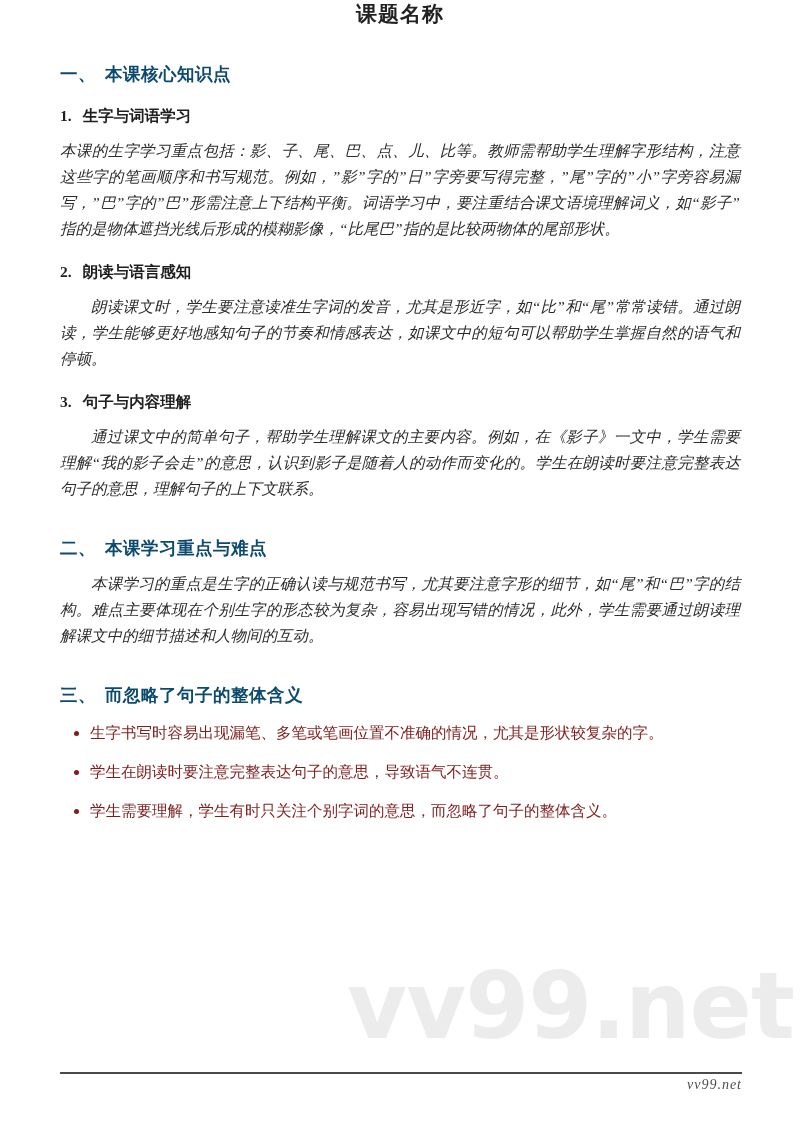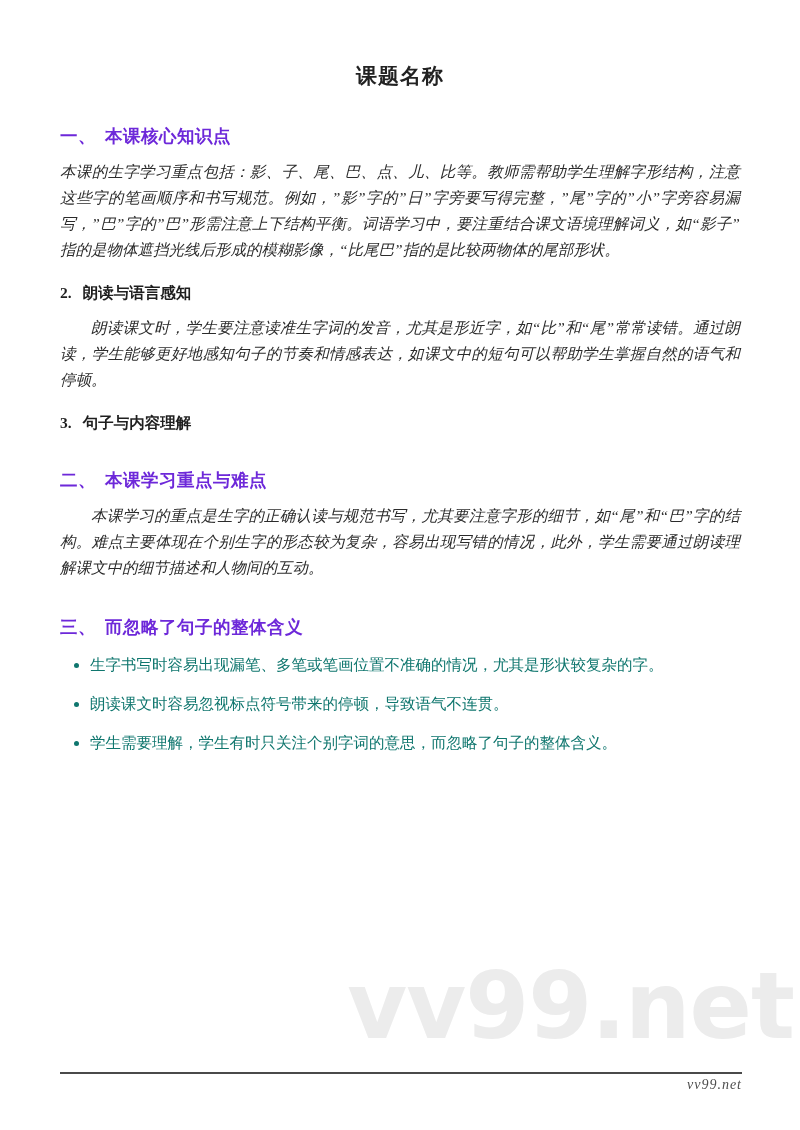--- a/index.html
+++ b/index.html
@@ -9,33 +9,32 @@
     height:1130px;
     background:#ffffff;
     overflow:hidden;
     font-family:"Liberation Serif","DejaVu Serif",serif;
     color:#2b2b2b;
   }
   .content { position:relative; padding:0 60px; z-index:1; }
 
   .doc-title {
     margin:0;
-    padding-top:62px;
     text-align:center;
     font-size:21px;
     font-weight:700;
     color:#222222;
     letter-spacing:1px;
   }
 
   .h2 {
     margin:34px 0 0;
     font-size:17.5px;
     font-weight:700;
-    color:#6d28d9;
+    color:#0c4a6e;
     letter-spacing:0.5px;
   }
   .h2 .prefix { margin-right:9px; }
 
   .h3 {
     margin:20px 0 0;
     font-size:15.5px;
     font-weight:700;
     color:#1e1e1e;
   }
@@ -54,21 +53,21 @@
   .bullets {
     margin:9px 0 0;
     padding-left:30px;
     list-style:disc;
   }
   .bullets li {
     font-size:15.5px;
     line-height:26px;
     margin-top:13px;
     text-align:justify;
-    color:#0f766e;
+    color:#7f1d1d;
   }
 
   .watermark {
     position:absolute;
     top:956px;
     right:6px;
     z-index:0;
     font-family:"DejaVu Sans","Liberation Sans",sans-serif;
     font-weight:700;
     font-size:92px;
@@ -104,42 +103,46 @@
   <div class="watermark">vv99.net</div>
 
   <div class="content">
 
     <h1 class="doc-title">课题名称</h1>
 
     <h2 class="h2">
       <span class="prefix">一、</span><span>本课核心知识点</span>
     </h2>
 
+    <h3 class="h3">
+      <span class="num">1.</span><span>生字与词语学习</span>
+    </h3>
     <p class="para">本课的生字学习重点包括：影、子、尾、巴、点、儿、比等。教师需帮助学生理解字形结构，注意这些字的笔画顺序和书写规范。例如，”影”字的”日”字旁要写得完整，”尾”字的”小”字旁容易漏写，”巴”字的”巴”形需注意上下结构平衡。词语学习中，要注重结合课文语境理解词义，如“影子”指的是物体遮挡光线后形成的模糊影像，“比尾巴”指的是比较两物体的尾部形状。</p>
 
     <h3 class="h3">
       <span class="num">2.</span><span>朗读与语言感知</span>
     </h3>
     <p class="para indent">朗读课文时，学生要注意读准生字词的发音，尤其是形近字，如“比”和“尾”常常读错。通过朗读，学生能够更好地感知句子的节奏和情感表达，如课文中的短句可以帮助学生掌握自然的语气和停顿。</p>
 
     <h3 class="h3">
       <span class="num">3.</span><span>句子与内容理解</span>
     </h3>
+    <p class="para indent">通过课文中的简单句子，帮助学生理解课文的主要内容。例如，在《影子》一文中，学生需要理解“我的影子会走”的意思，认识到影子是随着人的动作而变化的。学生在朗读时要注意完整表达句子的意思，理解句子的上下文联系。</p>
 
     <h2 class="h2">
       <span class="prefix">二、</span><span>本课学习重点与难点</span>
     </h2>
     <p class="para indent">本课学习的重点是生字的正确认读与规范书写，尤其要注意字形的细节，如“尾”和“巴”字的结构。难点主要体现在个别生字的形态较为复杂，容易出现写错的情况，此外，学生需要通过朗读理解课文中的细节描述和人物间的互动。</p>
 
     <h2 class="h2">
       <span class="prefix">三、</span><span>而忽略了句子的整体含义</span>
     </h2>
     <ul class="bullets">
       <li>生字书写时容易出现漏笔、多笔或笔画位置不准确的情况，尤其是形状较复杂的字。</li>
-      <li>朗读课文时容易忽视标点符号带来的停顿，导致语气不连贯。</li>
+      <li>学生在朗读时要注意完整表达句子的意思，导致语气不连贯。</li>
       <li>学生需要理解，学生有时只关注个别字词的意思，而忽略了句子的整体含义。</li>
     </ul>
 
   </div>
 
   <div class="footer">
     <p class="footer-text">vv99.net</p>
   </div>
 
 </div>

